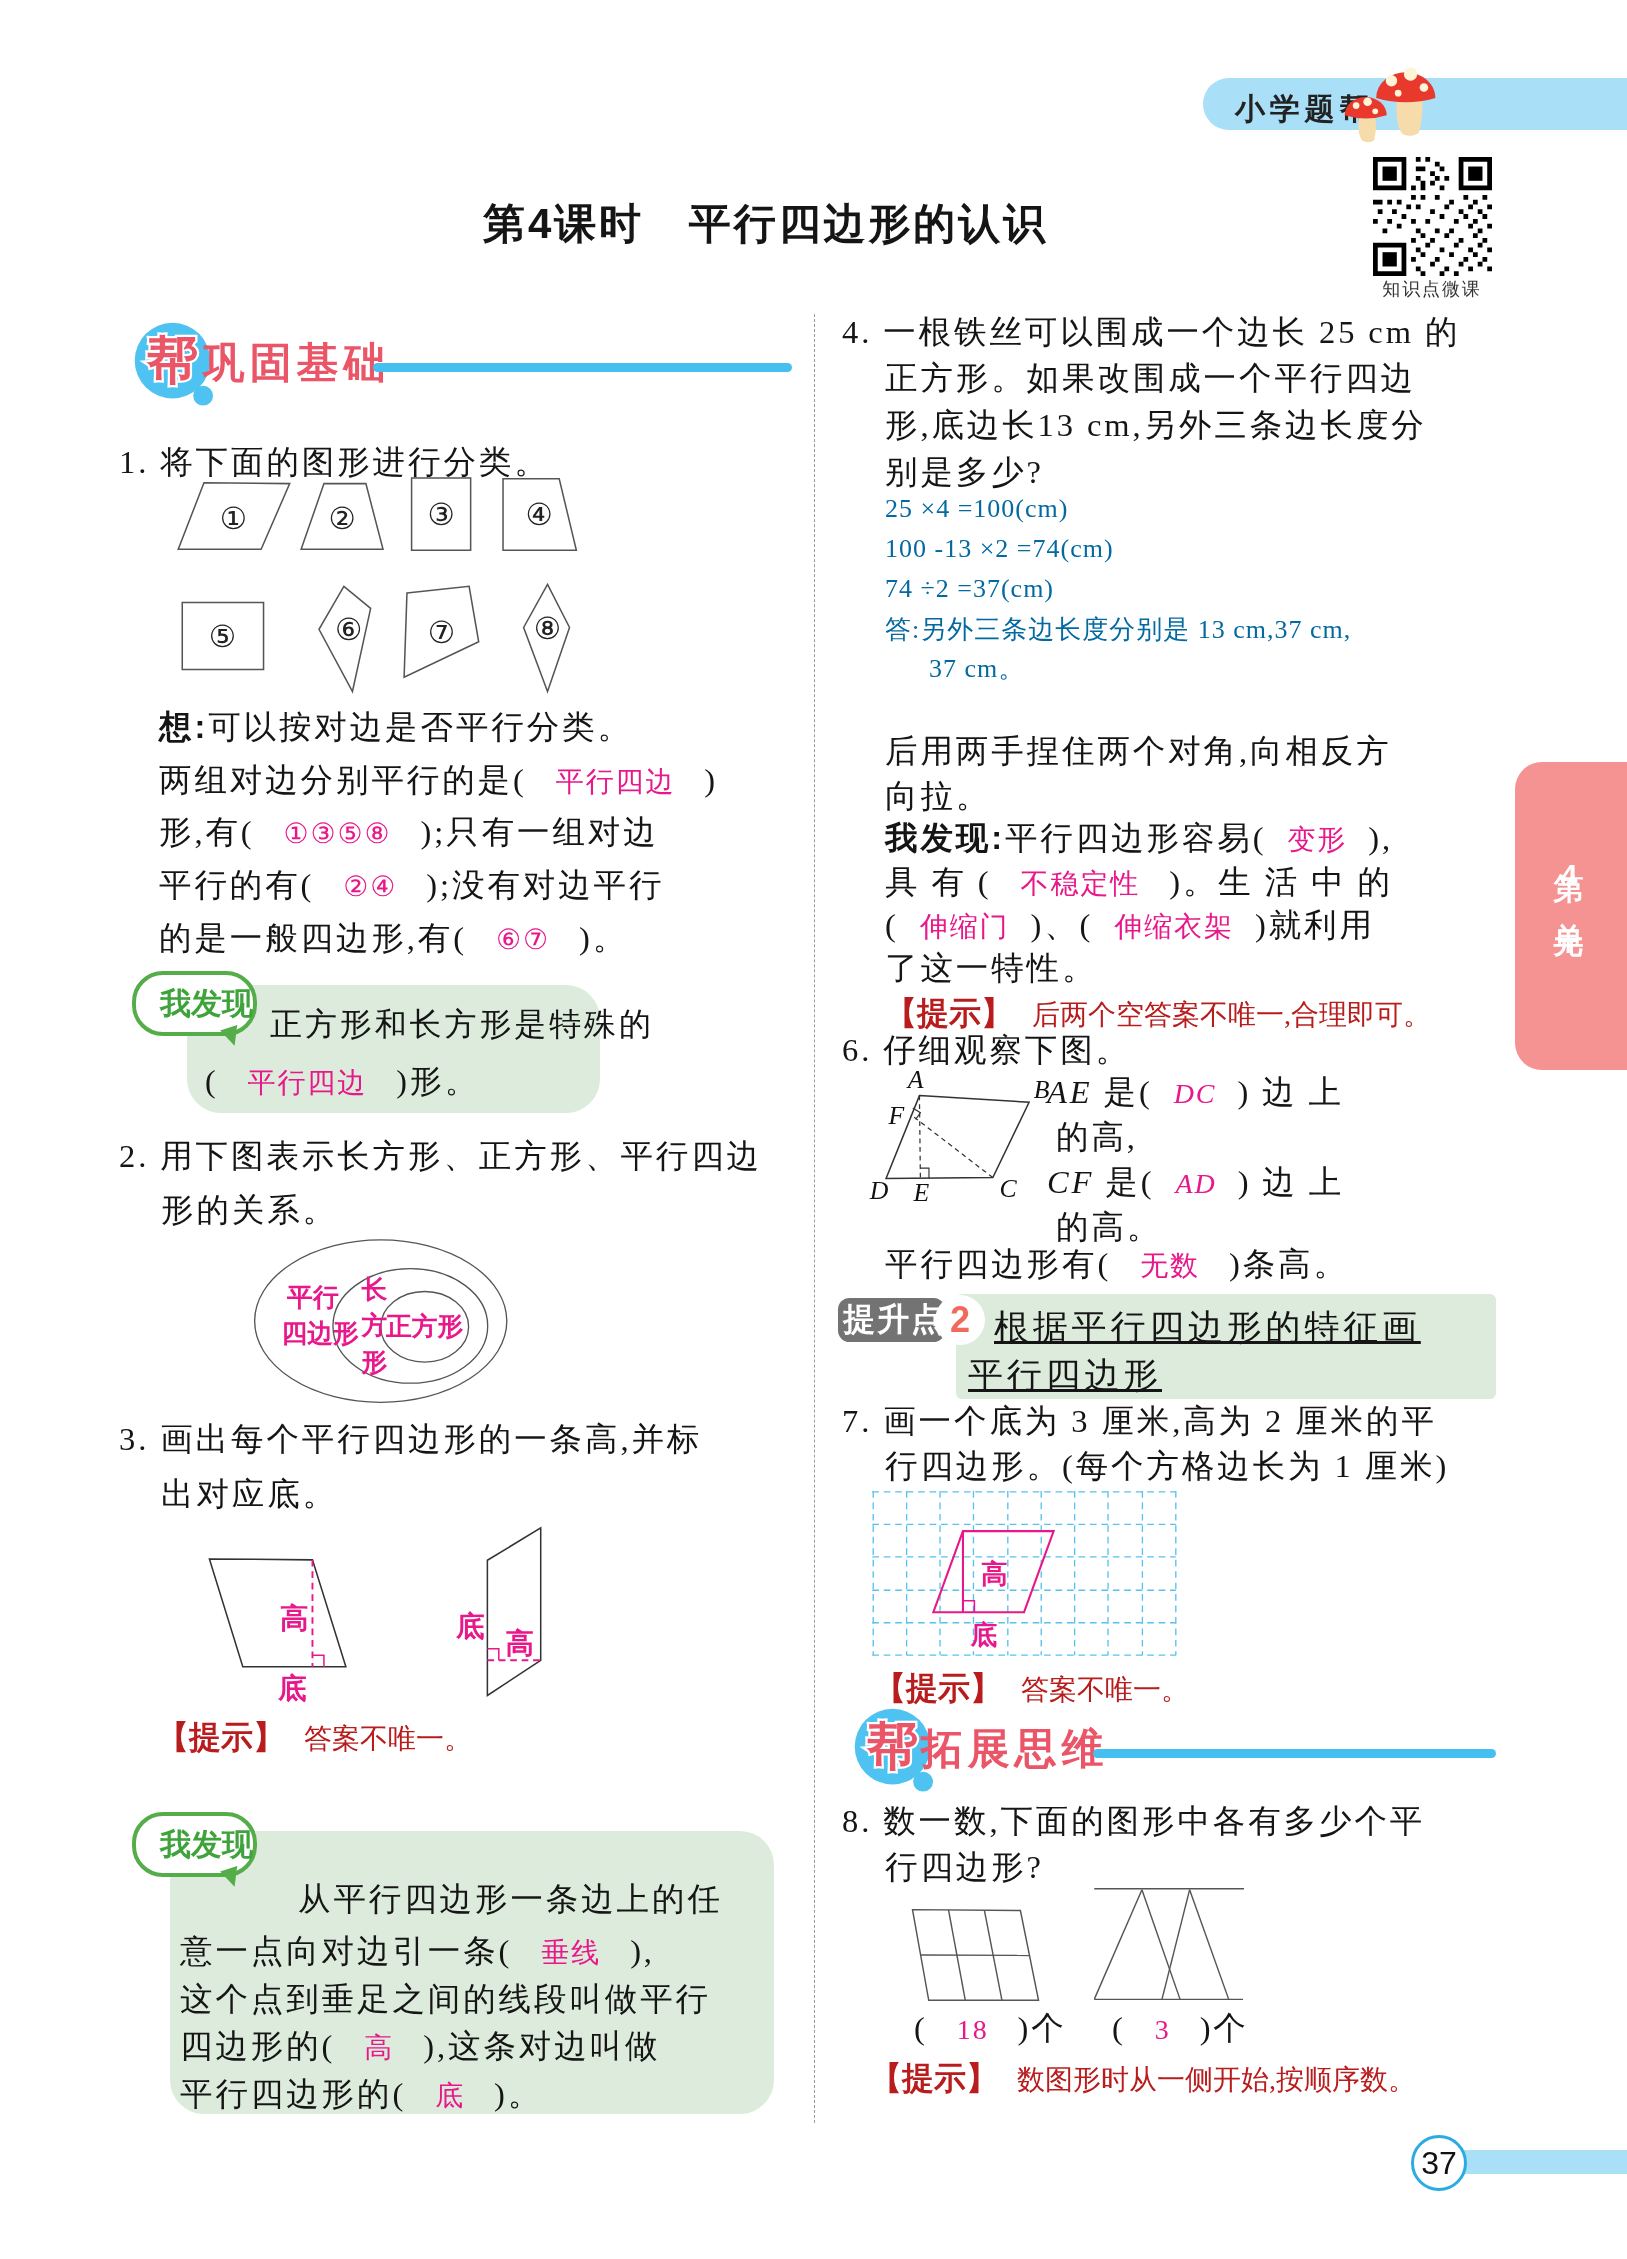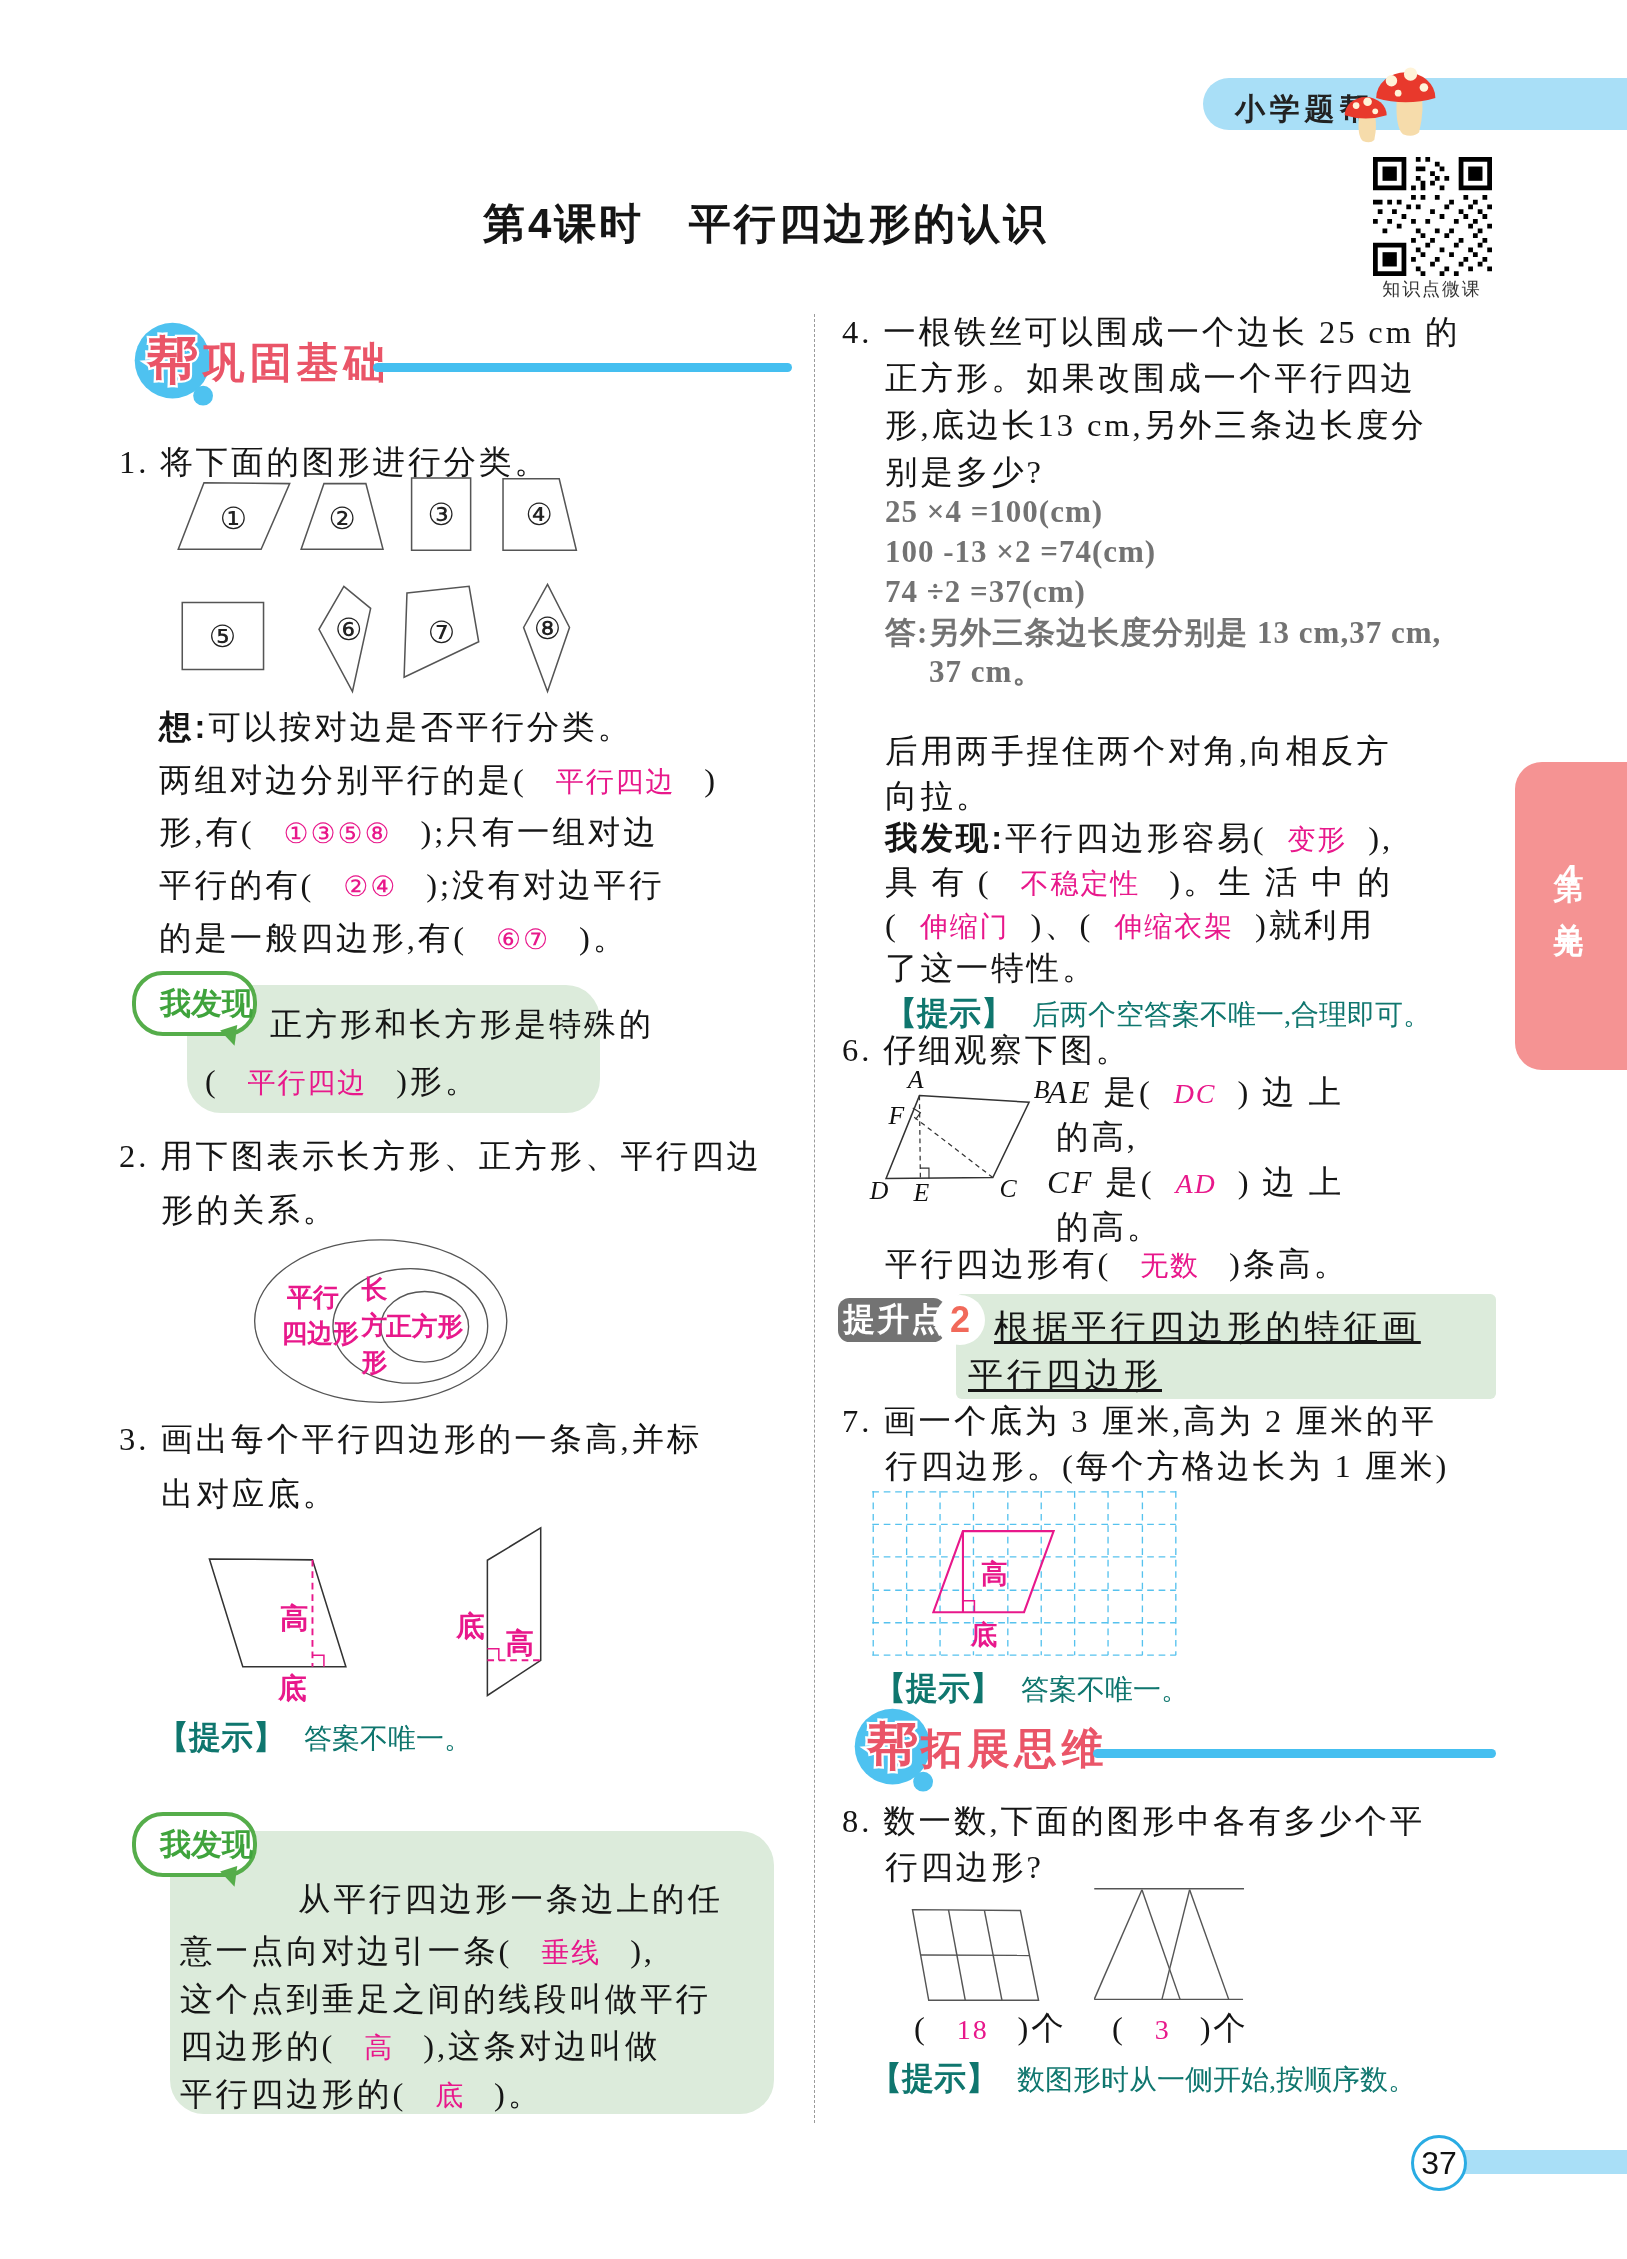--- a/index.html
+++ b/index.html
@@ -5,22 +5,22 @@
   html,body{margin:0;padding:0;background:#fff;}
   #page{position:relative;width:1628px;height:2260px;background:#fff;overflow:hidden;
         font-family:"Liberation Serif","DejaVu Serif",serif;color:#151515;}
   .abs{position:absolute;}
   .line{position:absolute;white-space:pre;font-size:32.5px;letter-spacing:2.9px;line-height:1.15;}
   .sm{font-size:32px;}
   .ans{color:#e8188b;font-size:28px;padding:0 21px;letter-spacing:1.9px;}
   .ansW{padding:0 29px;}
   .bold{font-family:"Liberation Sans","DejaVu Sans",sans-serif;font-weight:bold;}
   .ital{font-style:italic;}
-  .math{position:absolute;white-space:pre;font-size:31px;color:#737373;letter-spacing:1px;font-weight:bold;}
-  .hint{position:absolute;white-space:pre;font-size:28px;color:#0f766e;}
+  .math{position:absolute;white-space:pre;font-size:26px;color:#0369a1;letter-spacing:1px;}
+  .hint{position:absolute;white-space:pre;font-size:28px;color:#b91c1c;}
   .hint .hl{font-family:"Liberation Sans","DejaVu Sans",sans-serif;font-weight:bold;font-size:32px;margin-right:19px;}
   .title{position:absolute;left:483px;top:196px;font-family:"Liberation Sans","DejaVu Sans",sans-serif;
          font-weight:bold;font-size:42px;letter-spacing:2.9px;}
   .sec-label{position:absolute;font-family:"Liberation Sans","DejaVu Sans",sans-serif;font-weight:bold;
              font-size:42px;color:#ea5568;letter-spacing:4.8px;}
   .sec-line{position:absolute;height:8.6px;background:#45bff0;border-radius:4.8px;}
   .speech{position:absolute;width:117px;height:57px;background:#fff;border:4.8px solid #55ad4a;border-radius:31px;
           display:flex;align-items:center;justify-content:flex-end;font-family:"Liberation Sans",sans-serif;
           font-weight:bold;font-size:31px;color:#3fa33c;z-index:3;}
   .speech:after{content:"";position:absolute;bottom:-23px;right:11.5px;border:9.6px solid transparent;

